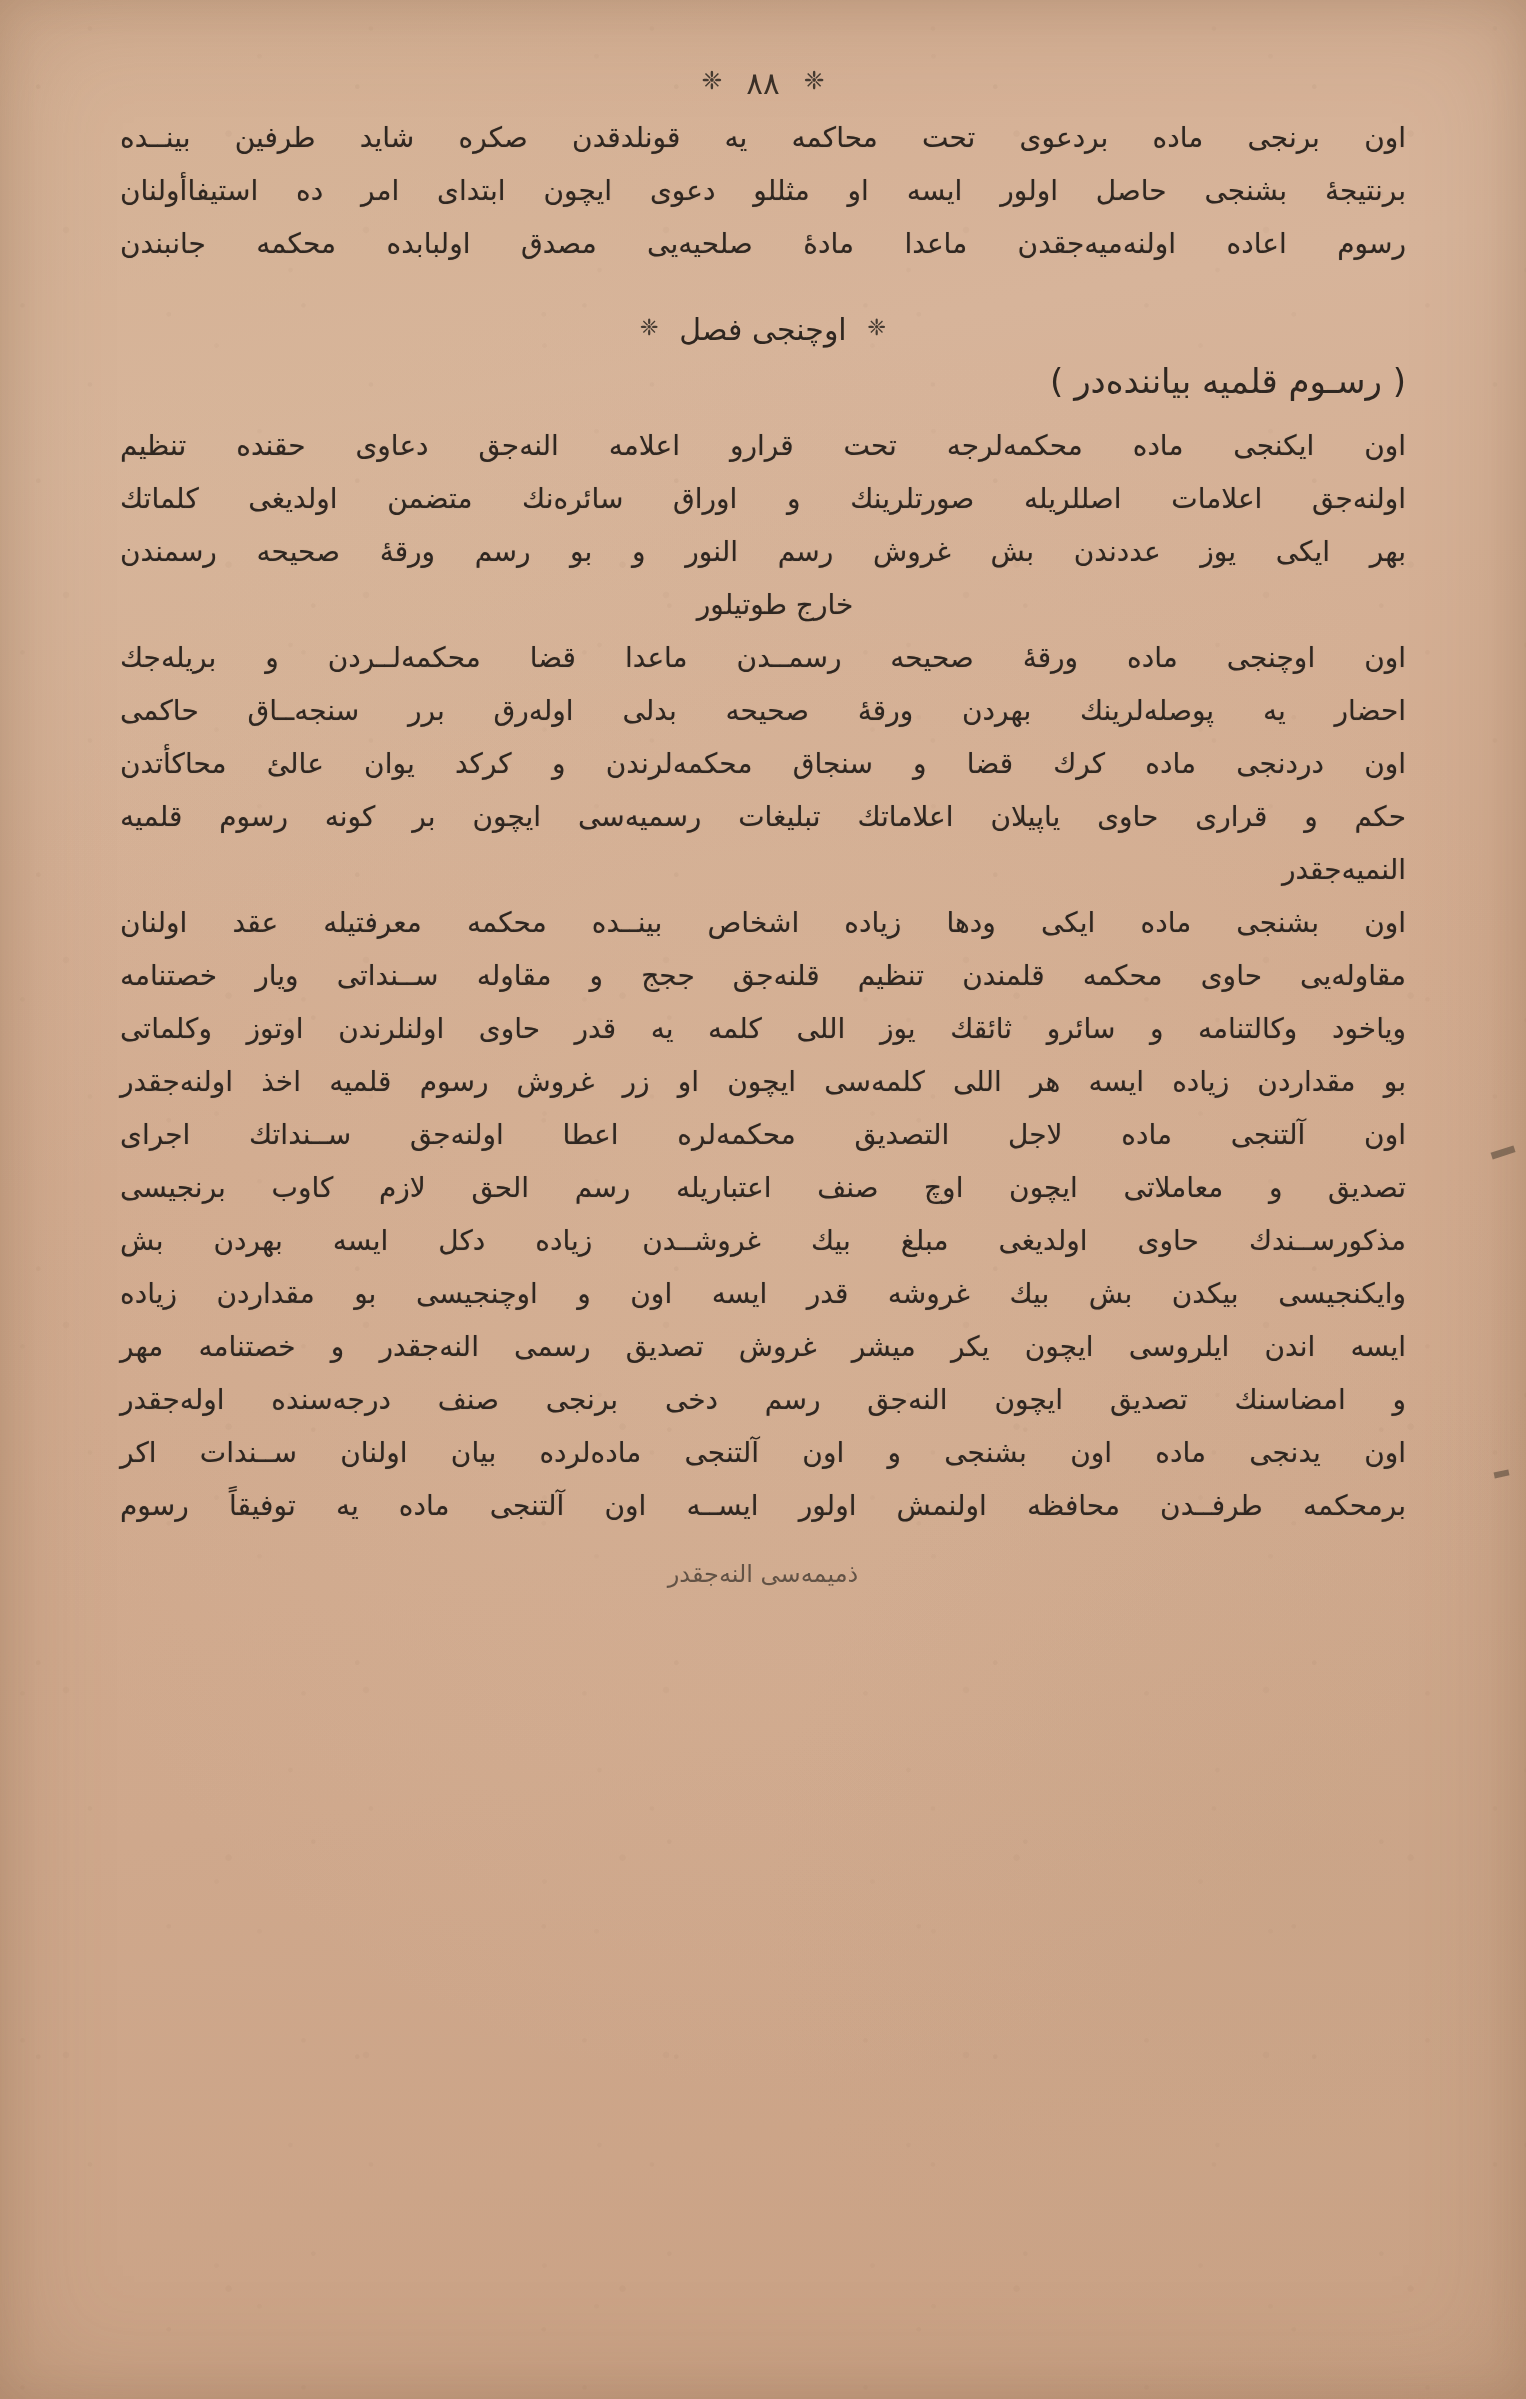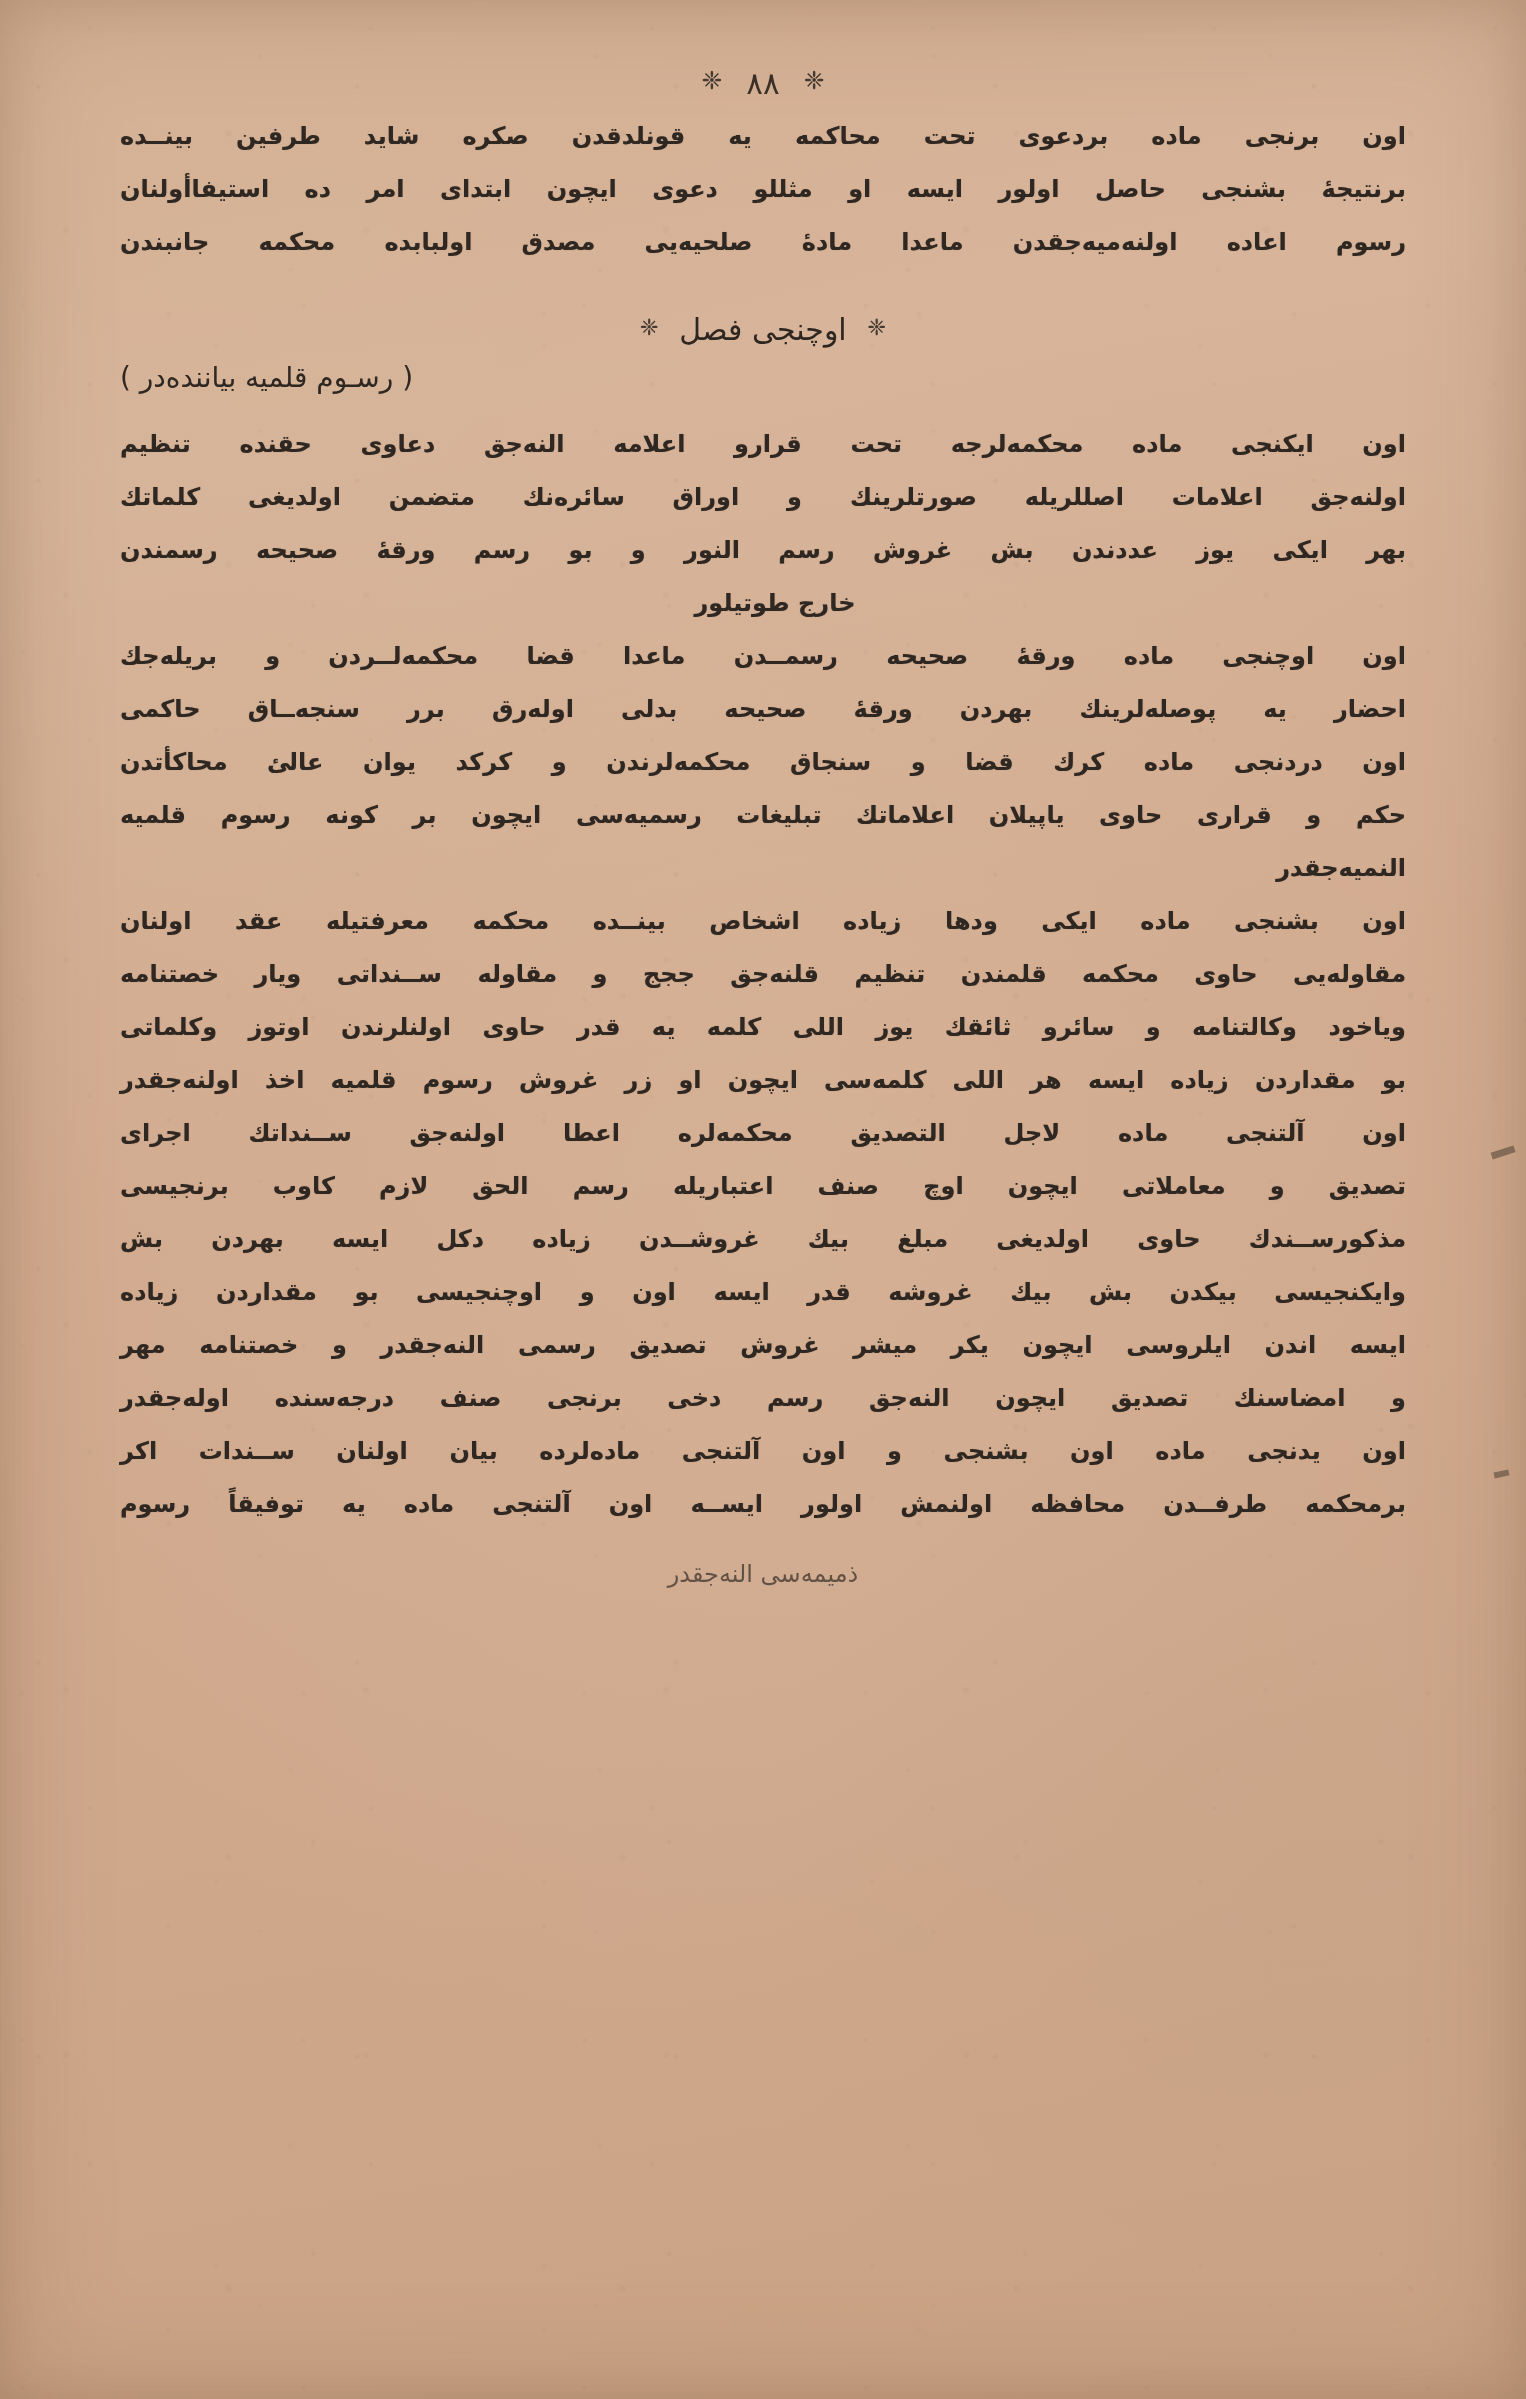--- a/index.html
+++ b/index.html
@@ -90,28 +90,28 @@
 
   
   .body-block {
     margin-top: 17px;
   }
   .text-line {
     direction: rtl;
     unicode-bidi: isolate;
     text-align: justify;
     text-align-last: justify;
-    font-size: 24px;
+    font-size: 28px;
     line-height: 1.0;
     height: 53px;
     color: #2f2721;
     white-space: nowrap;
     overflow: visible;
     font-family: "DejaVu Sans", sans-serif;
-    font-weight: 700;
+    font-weight: 400;
     text-shadow: 0 0 0.9px rgba(60,45,32,0.35);
   }
   .text-line.free {
     text-align: right;
     text-align-last: right;
   }
   .text-line.indent-end {
     text-align: right;
     text-align-last: right;
     padding-inline-start: 0;
@@ -129,23 +129,23 @@
     direction: rtl;
   }
   .section-heading .heading-text {
     font-size: 30px;
     color: #2e2620;
     font-family: "DejaVu Sans", sans-serif;
   }
   .section-heading .ornament { font-size: 22.5px; }
 
   .section-subtitle {
-    text-align: left;
-    direction: rtl;
-    font-size: 28px;
+    text-align: right;
+    direction: rtl;
+    font-size: 34px;
     color: #2f2721;
     height: 52px;
     line-height: 1.1;
     margin-bottom: 5.6px;
     font-family: "DejaVu Sans", sans-serif;
   }
 
   
   .catchword {
     direction: rtl;

